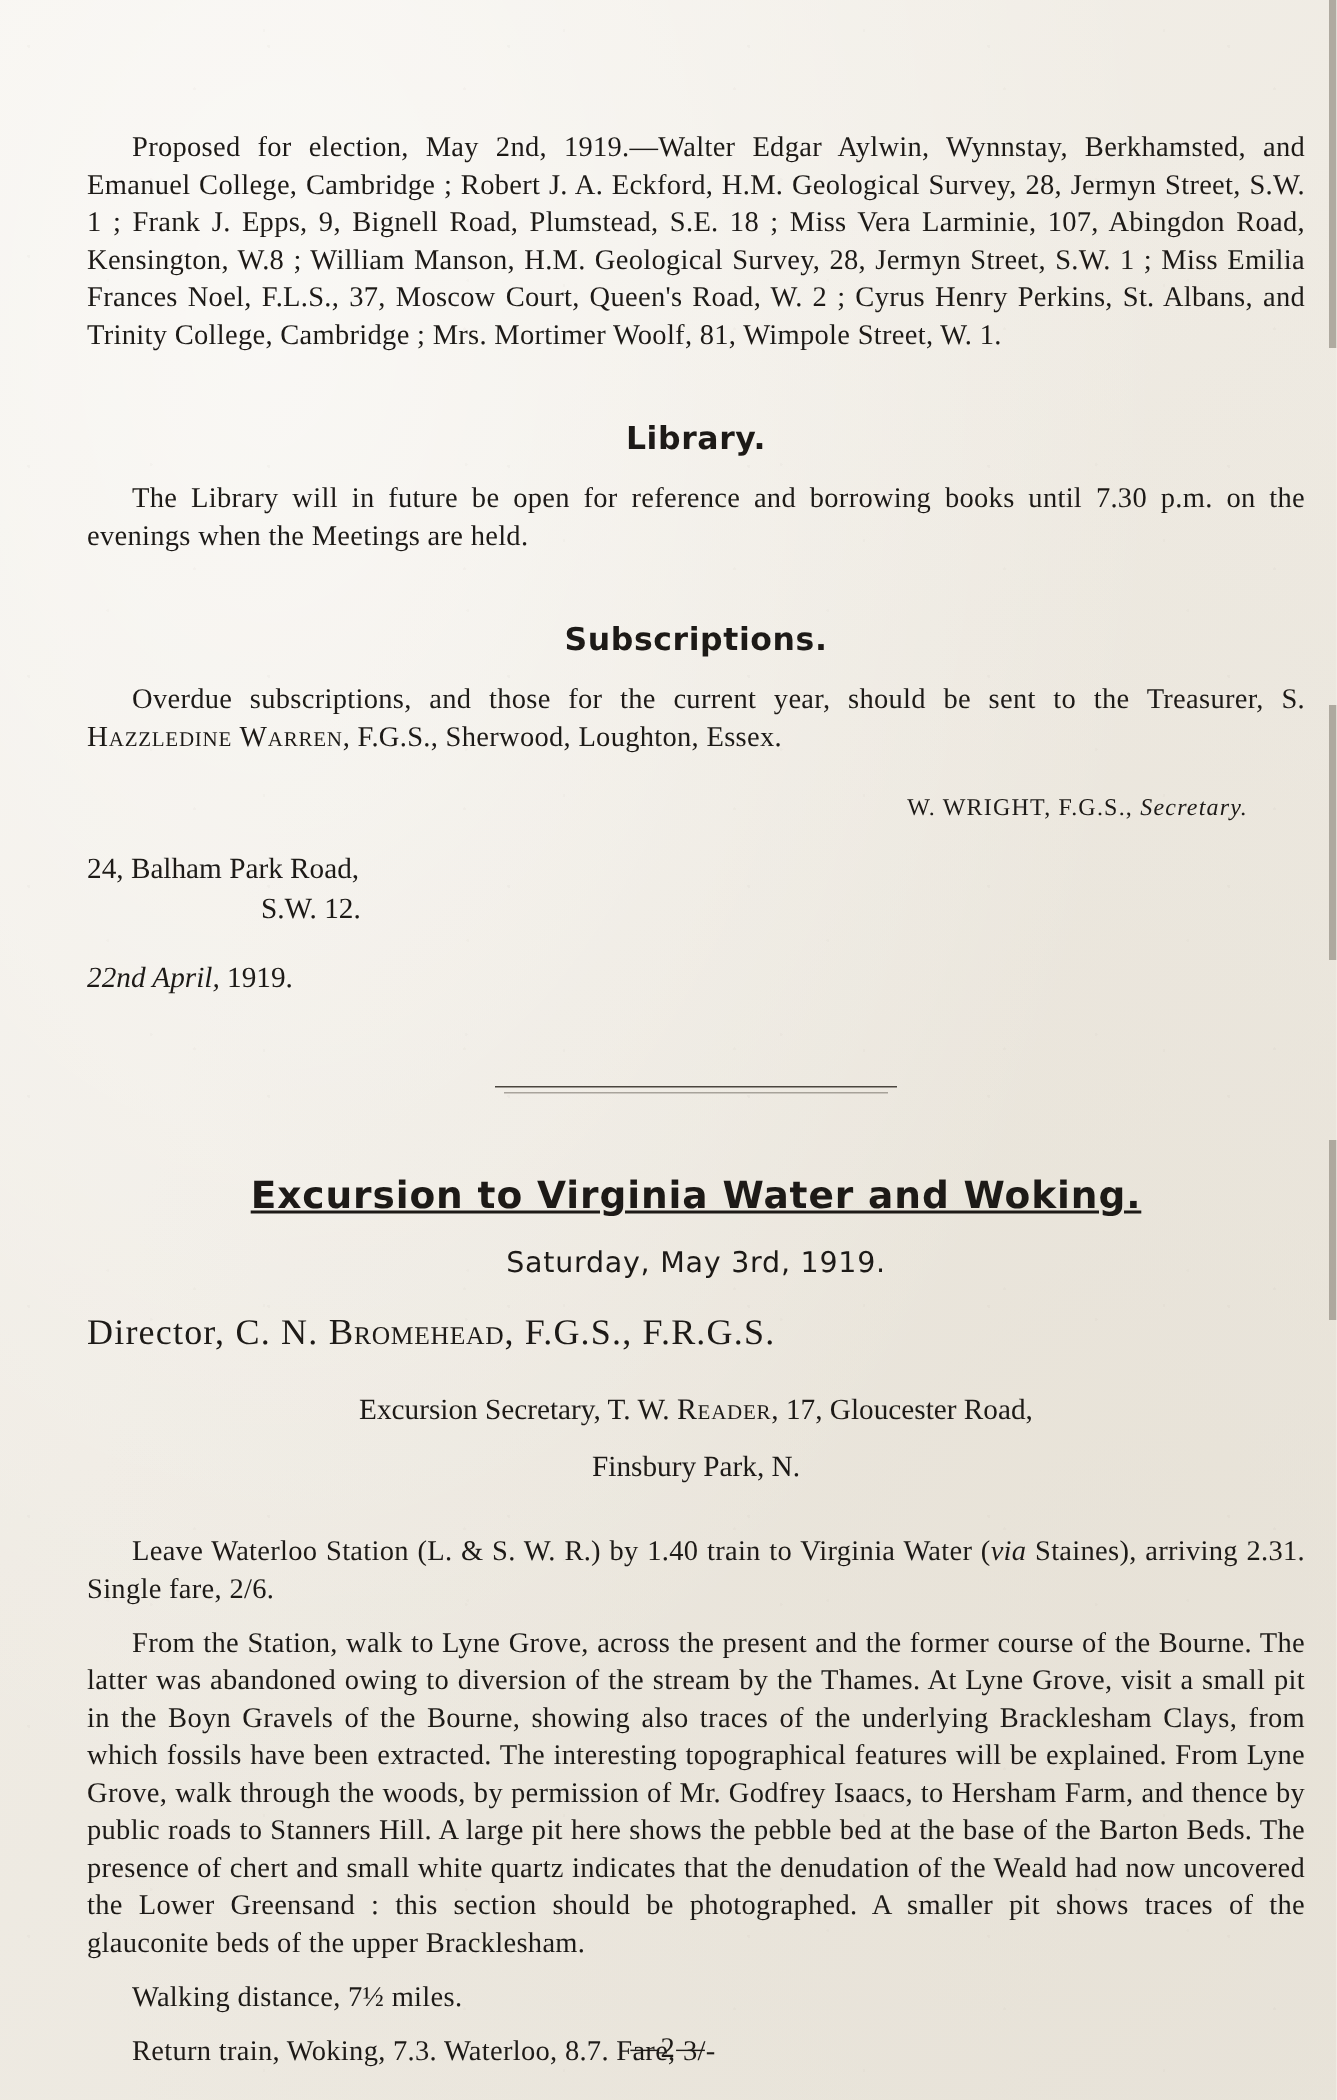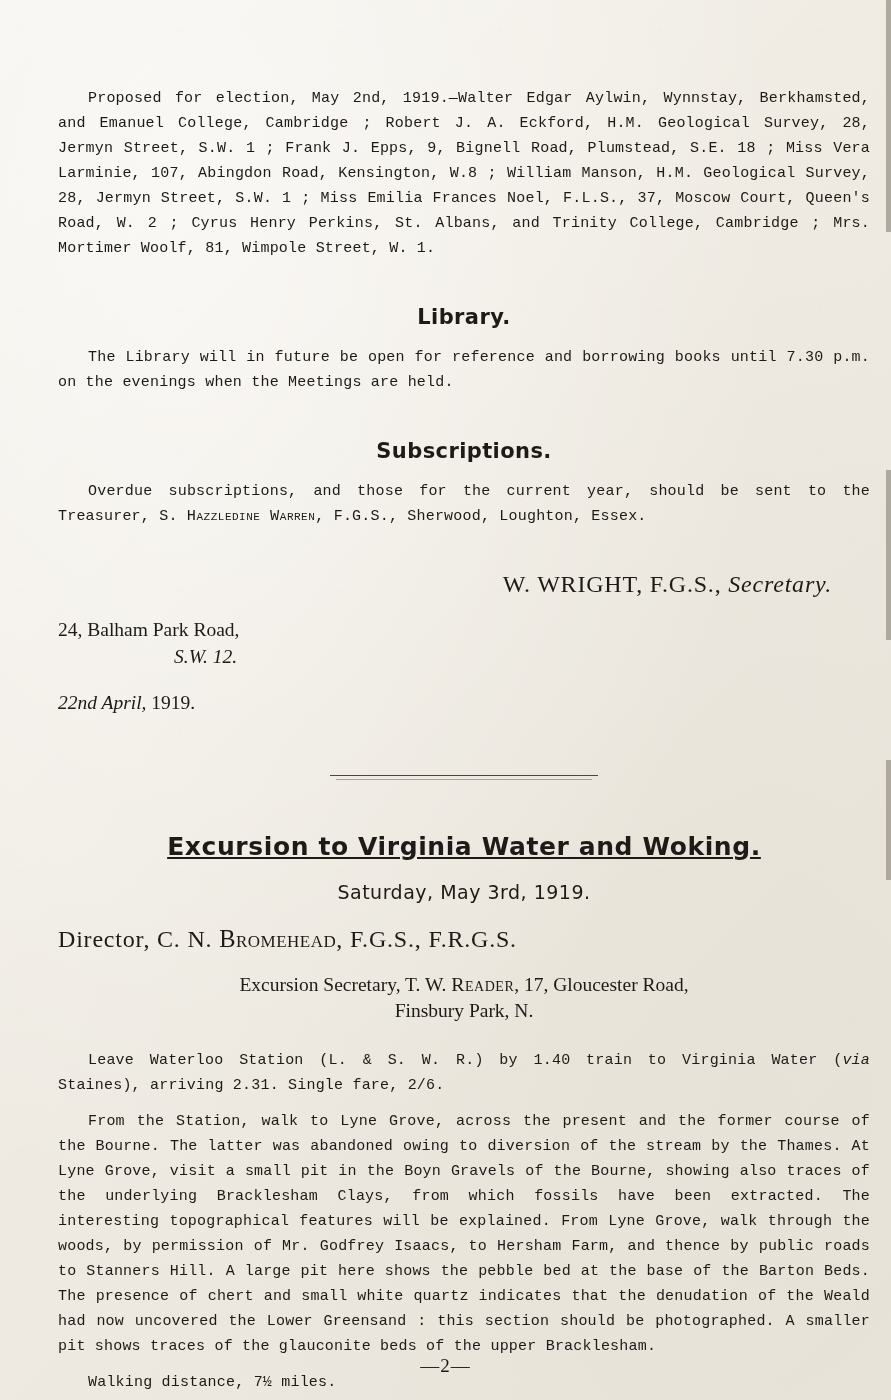--- a/index.html
+++ b/index.html
@@ -44,51 +44,50 @@
     opacity: 0.75;
   }
   .content {
     position: absolute;
     left: 58px;
     top: 86px;
     width: 812px;
   }
   p {
     margin: 0;
-    font-size: 15px;
+    font-size: 19px;
     line-height: 25px;
     text-align: justify;
     text-justify: inter-word;
     letter-spacing: 0.2px;
-    font-family: Liberation Mono, monospace;
   }
   .indent { text-indent: 30px; }
   .block { margin-bottom: 11px; }
   .sec-head {
     text-align: center;
     font-family: "DejaVu Sans", sans-serif;
     font-weight: bold;
     font-size: 21px;
     letter-spacing: 0.4px;
     margin: 44px 0 16px 0;
   }
   .signature {
     text-align: right;
-    font-size: 24px;
+    font-size: 16px;
     letter-spacing: 0.8px;
-    margin-top: 42px;
+    margin-top: 26px;
     padding-right: 38px;
   }
   .signature .italic { font-style: italic; }
   .addr {
     font-size: 19.5px;
     line-height: 27px;
     margin-top: 18px;
   }
-  .addr .line2 { padding-left: 116px; font-style: italic; }
+  .addr .line2 { padding-left: 116px; }
   .date {
     font-size: 19.5px;
     margin-top: 22px;
   }
   .date .it { font-style: italic; }
   .rule-wrap {
     margin: 48px 0 52px 0;
     text-align: center;
   }
   .rule {
@@ -125,21 +124,21 @@
   }
   .director {
     text-align: left;
     font-size: 24px;
     letter-spacing: 0.8px;
     margin-bottom: 18px;
   }
   .exc-sec {
     text-align: center;
     font-size: 19.5px;
-    line-height: 26px;
+    line-height: 38px;
     margin-bottom: 24px;
   }
   .sc {
     font-variant: small-caps;
     font-size: 1.02em;
     letter-spacing: 0.5px;
   }
   .italic { font-style: italic; }
   .footer {
     position: absolute;

